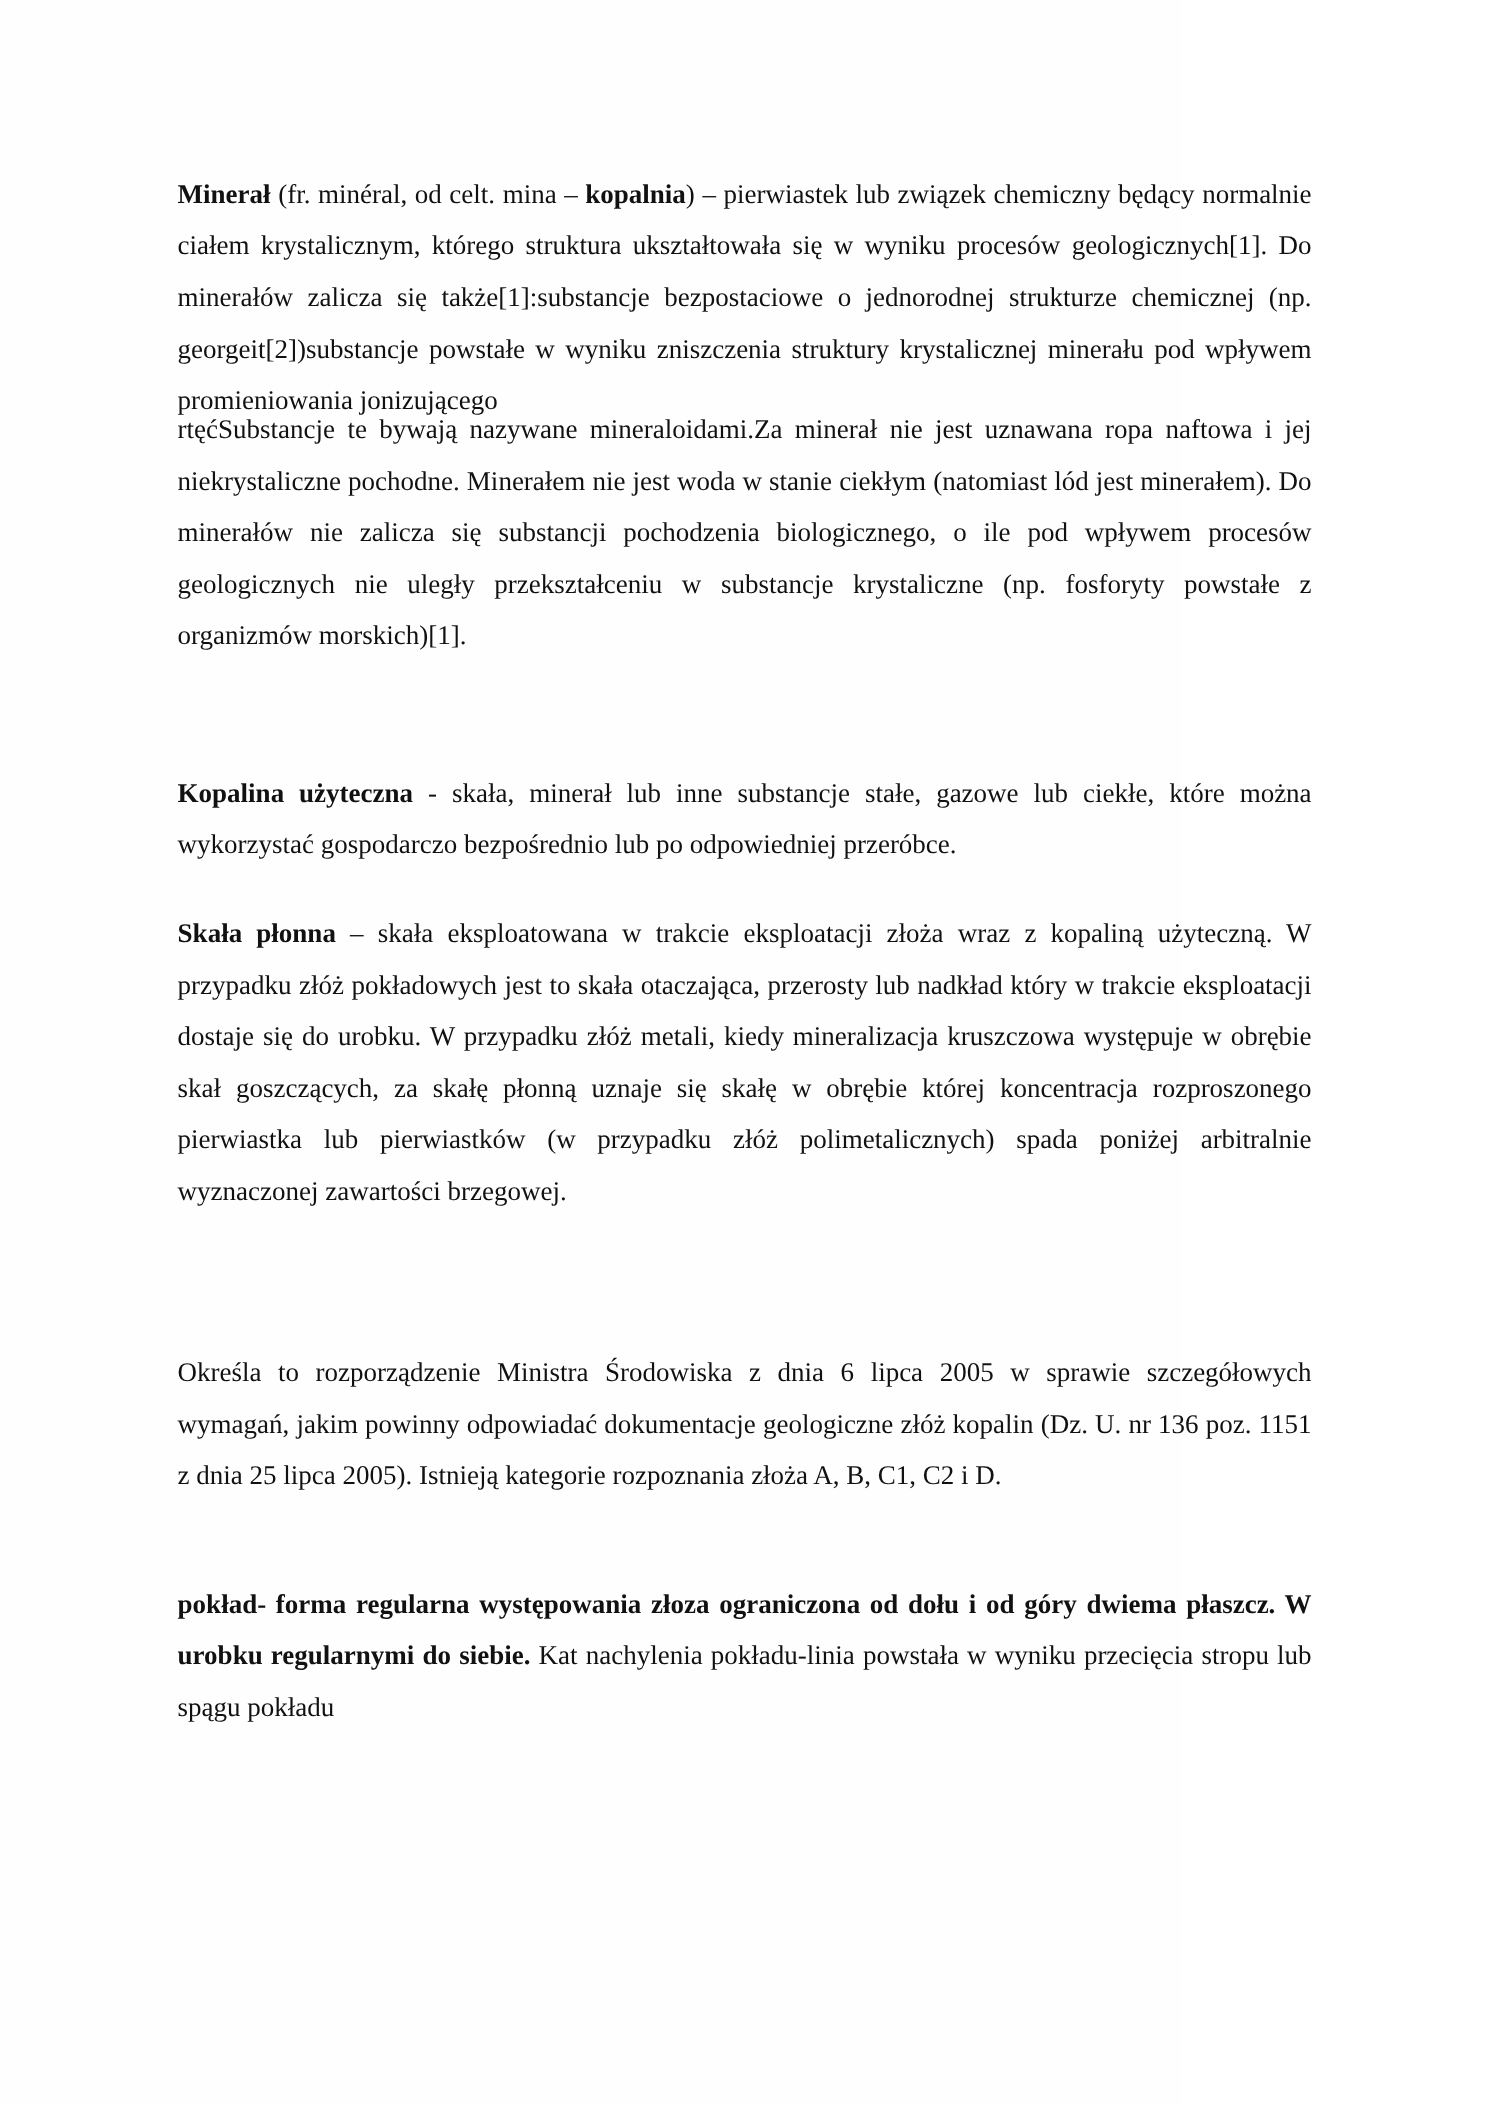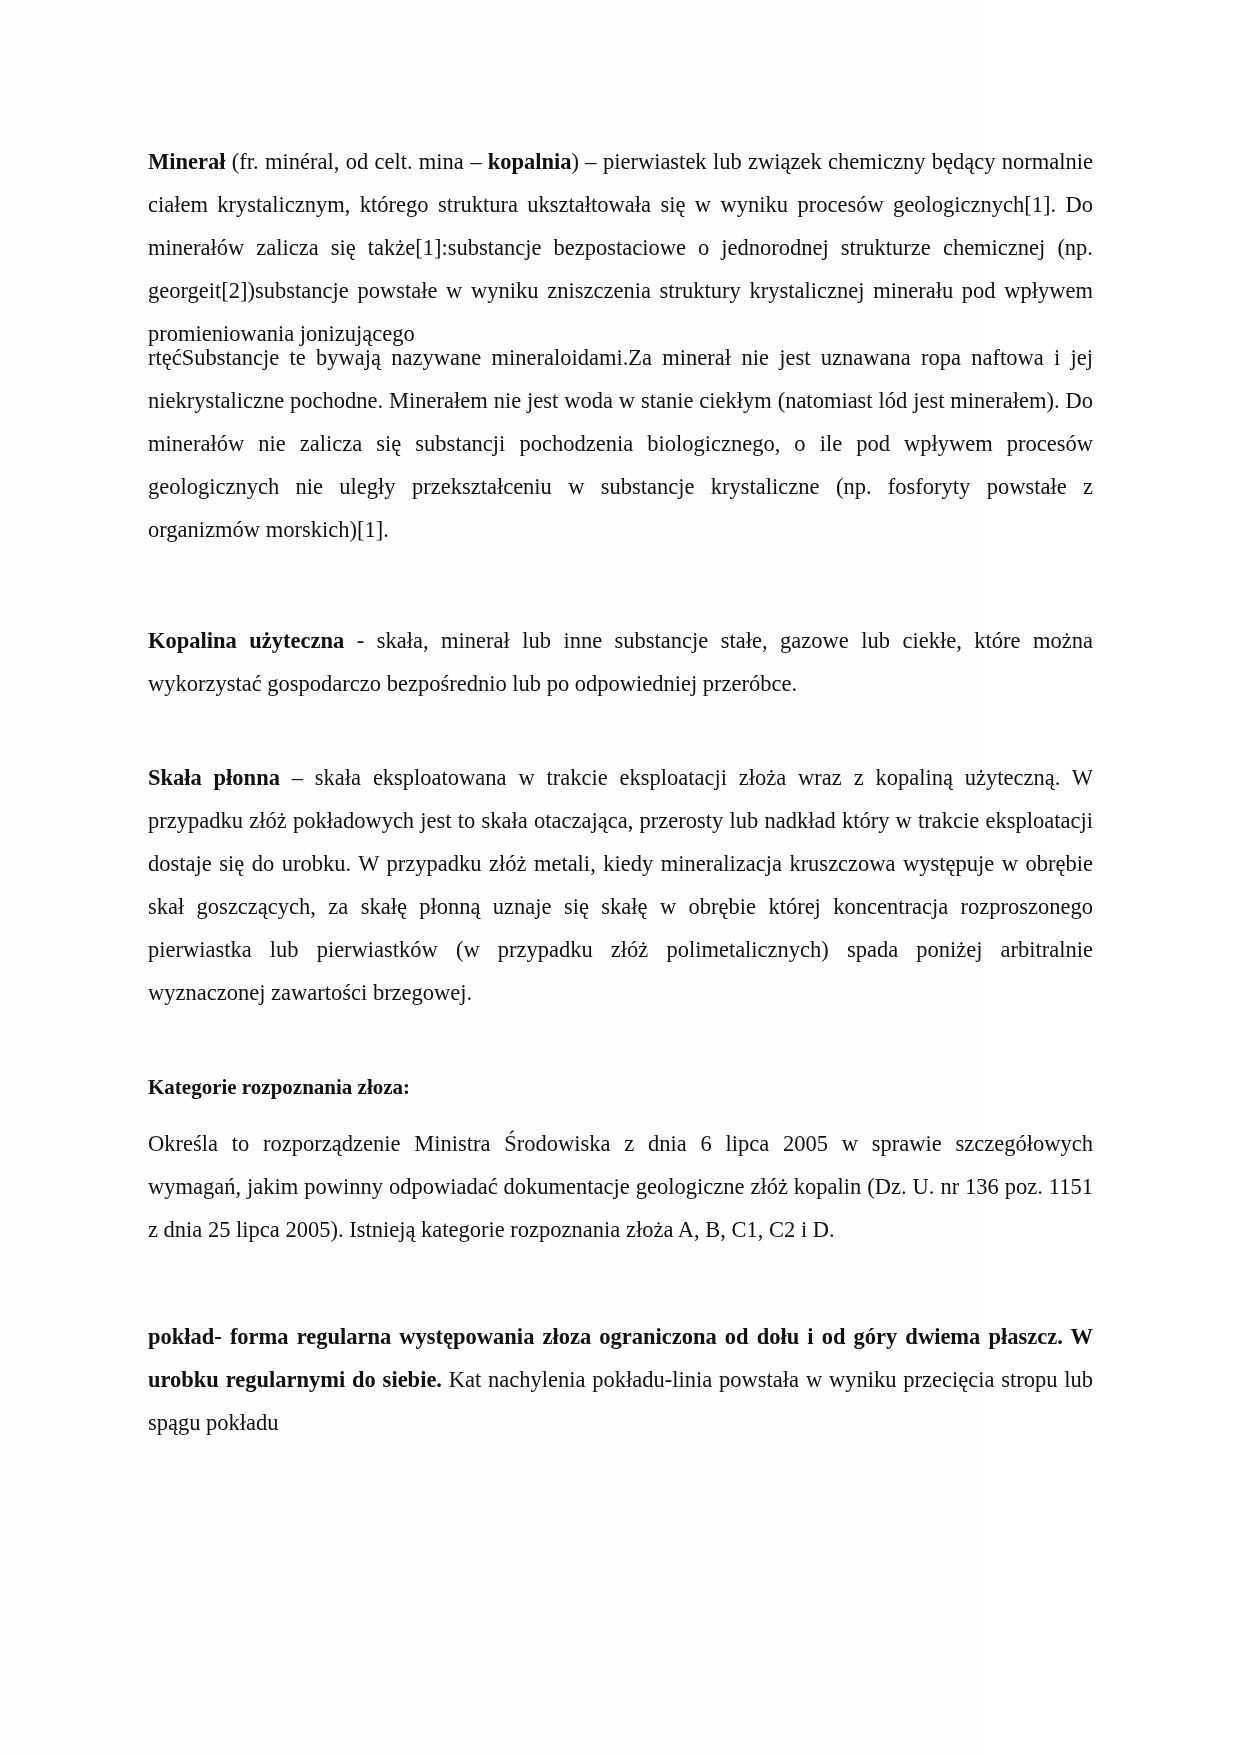--- a/index.html
+++ b/index.html
@@ -24,23 +24,22 @@
 </style>
 </head>
 <body>
 
 <div class="page">
 
   <p class="para" style="top:140px;"><b>Minerał</b><span> (fr. minéral, od celt. mina – </span><b>kopalnia</b><span>) – pierwiastek lub związek chemiczny będący normalnie ciałem krystalicznym, którego struktura ukształtowała się w wyniku procesów geologicznych[1]. Do minerałów zalicza się także[1]:substancje bezpostaciowe o jednorodnej strukturze chemicznej (np. georgeit[2])substancje powstałe w wyniku zniszczenia struktury krystalicznej minerału pod wpływem promieniowania jonizującego</span></p>
 
   <p class="para" style="top:336px;"><span>rtęćSubstancje te bywają nazywane mineraloidami.Za minerał nie jest uznawana ropa naftowa i jej niekrystaliczne pochodne. Minerałem nie jest woda w stanie ciekłym (natomiast lód jest minerałem). Do minerałów nie zalicza się substancji pochodzenia biologicznego, o ile pod wpływem procesów geologicznych nie uległy przekształceniu w substancje krystaliczne (np. fosforyty powstałe z organizmów morskich)[1].</span></p>
 
-  <p class="para" style="top:619px;"><b>Kopalina użyteczna</b><span> - skała, minerał lub inne substancje stałe, gazowe lub ciekłe, które można wykorzystać gospodarczo bezpośrednio lub po odpowiedniej przeróbce.</span></p>
+  <p class="para" style="top:639px;"><b>Kopalina użyteczna</b><span> - skała, minerał lub inne substancje stałe, gazowe lub ciekłe, które można wykorzystać gospodarczo bezpośrednio lub po odpowiedniej przeróbce.</span></p>
 
   <p class="para" style="top:756px;"><b>Skała płonna</b><span> – skała eksploatowana w trakcie eksploatacji złoża wraz z kopaliną użyteczną. W przypadku złóż pokładowych jest to skała otaczająca, przerosty lub nadkład który w trakcie eksploatacji dostaje się do urobku. W przypadku złóż metali, kiedy mineralizacja kruszczowa występuje w obrębie skał goszczących, za skałę płonną uznaje się skałę w obrębie której koncentracja rozproszonego pierwiastka lub pierwiastków (w przypadku złóż polimetalicznych) spada poniżej arbitralnie wyznaczonej zawartości brzegowej.</span></p>
 
-  <h3 class="heading" style="top:1066px; font-size:21px;">Kategorie rozpoznania złoza:</h3>
 
   <p class="para" style="top:1122px;"><span>Określa to rozporządzenie Ministra Środowiska z dnia 6 lipca 2005 w sprawie szczegółowych wymagań, jakim powinny odpowiadać dokumentacje geologiczne złóż kopalin (Dz. U. nr 136 poz. 1151 z dnia 25 lipca 2005). Istnieją kategorie rozpoznania złoża A, B, C1, C2 i D.</span></p>
 
   <p class="para" style="top:1315px;"><b>pokład- forma regularna występowania złoza ograniczona od dołu i od góry dwiema płaszcz. W urobku regularnymi do siebie.</b><span> Kat nachylenia pokładu-linia powstała w wyniku przecięcia stropu lub spągu pokładu</span></p>
 
 </div>
 
 </body></html>

